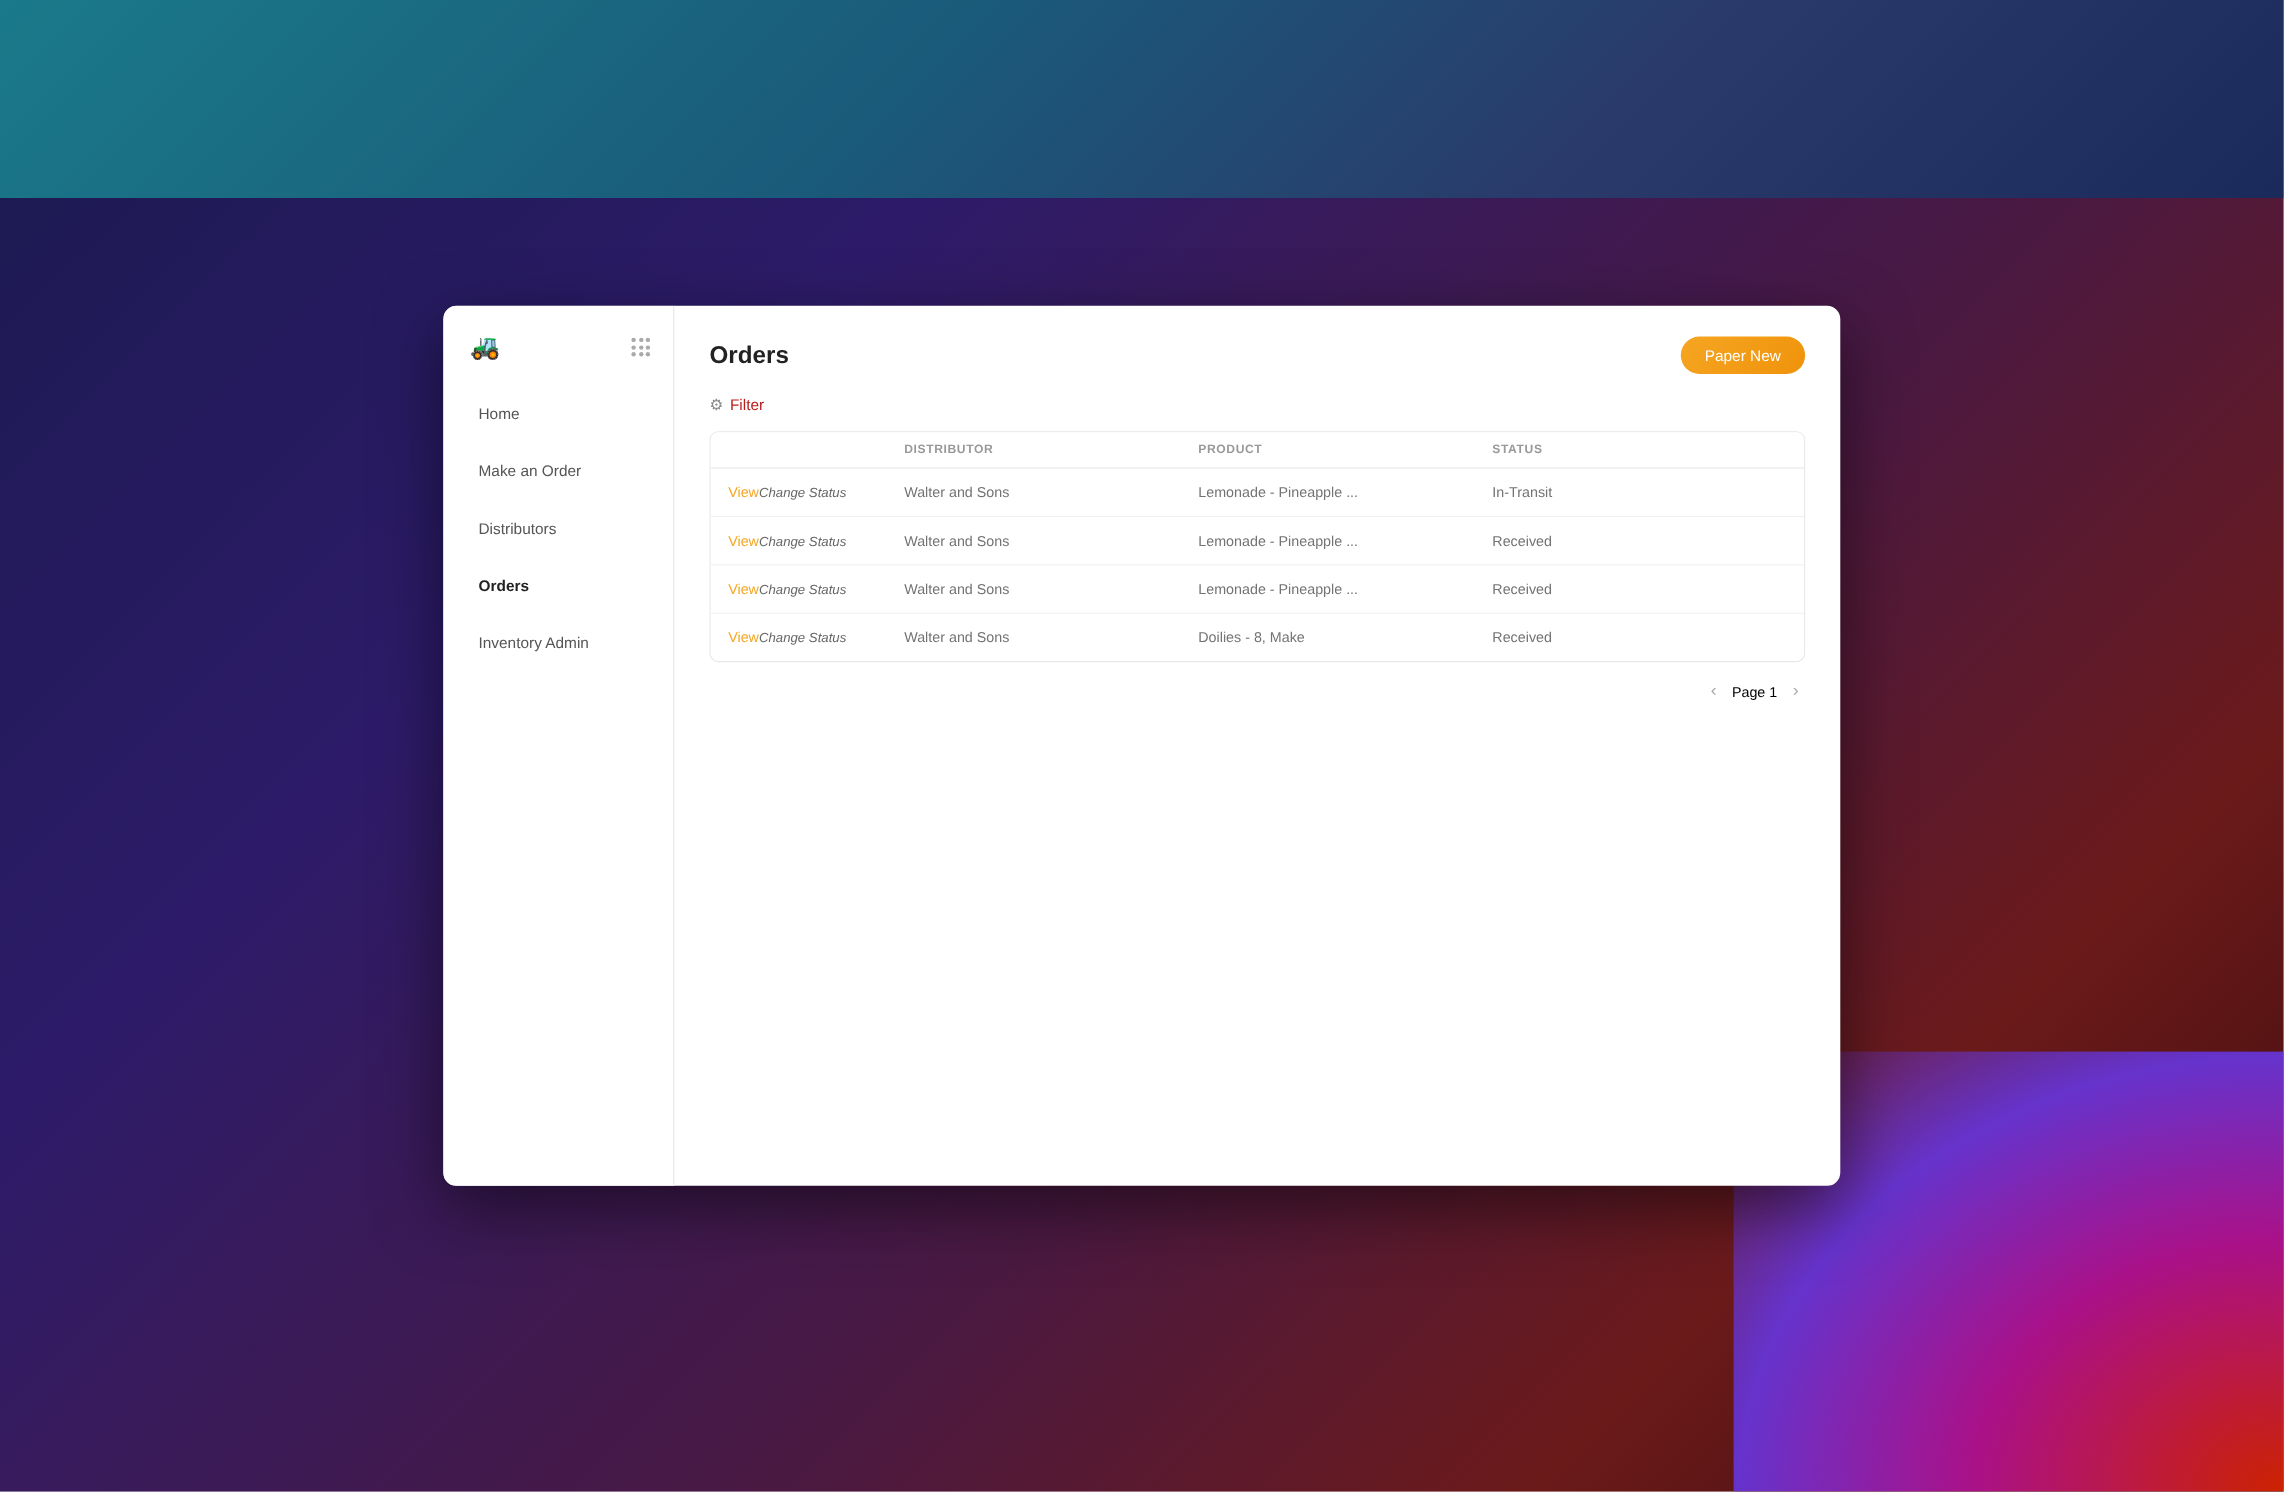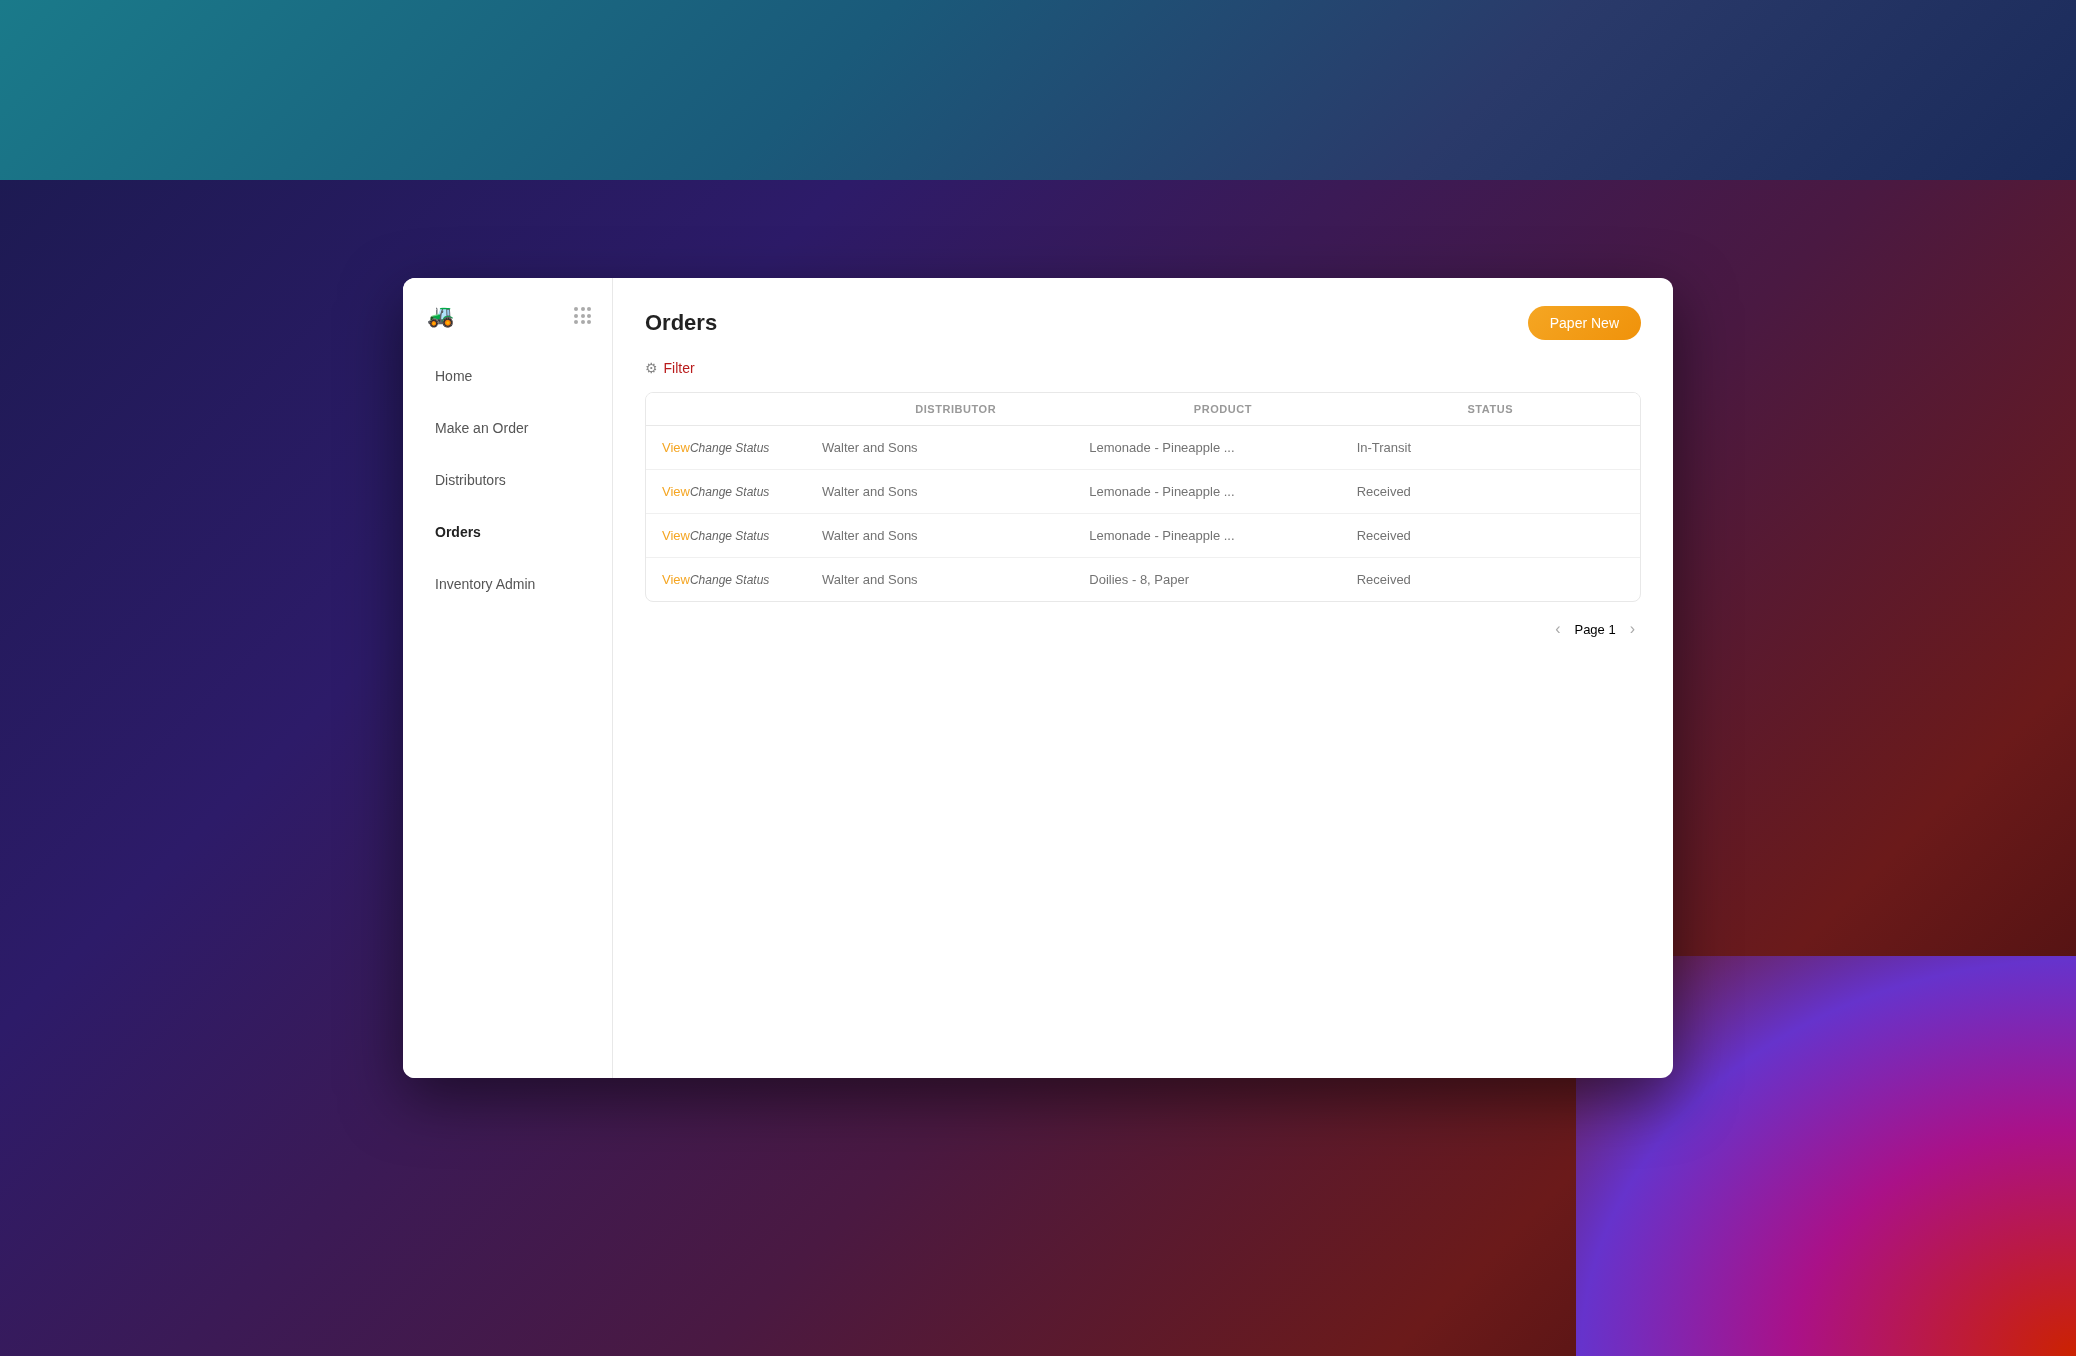--- a/index.html
+++ b/index.html
@@ -175,21 +175,20 @@
       background: #fff;
       border-bottom: 1px solid #e8e8e8;
     }
 
     .col-header {
       font-size: 11px;
       font-weight: 600;
       color: #999;
       letter-spacing: 0.05em;
       text-transform: uppercase;
-      text-align: center;
     }
 
     .col-header:first-child {
       
     }
 
     .table-row {
       display: grid;
       grid-template-columns: 160px 1fr 1fr 1fr;
       padding: 14px 16px;
@@ -330,21 +329,21 @@
         <div class="cell-text">Lemonade - Pineapple ...</div>
         <div class="cell-text">Received</div>
       </div>
 
       <div class="table-row">
         <div class="row-actions">
           <a class="view-link">View</a>
           <button class="change-status-btn">Change Status</button>
         </div>
         <div class="cell-text">Walter and Sons</div>
-        <div class="cell-text">Doilies - 8, Paper</div>
+        <div class="cell-text">Doilies - 8, Make</div>
         <div class="cell-text">Received</div>
       </div>
     </div>
 
     <div class="pagination">
       <button class="page-nav-btn">‹</button>
       <span class="page-indicator">Page 1</span>
       <button class="page-nav-btn">›</button>
     </div>
   </div>

